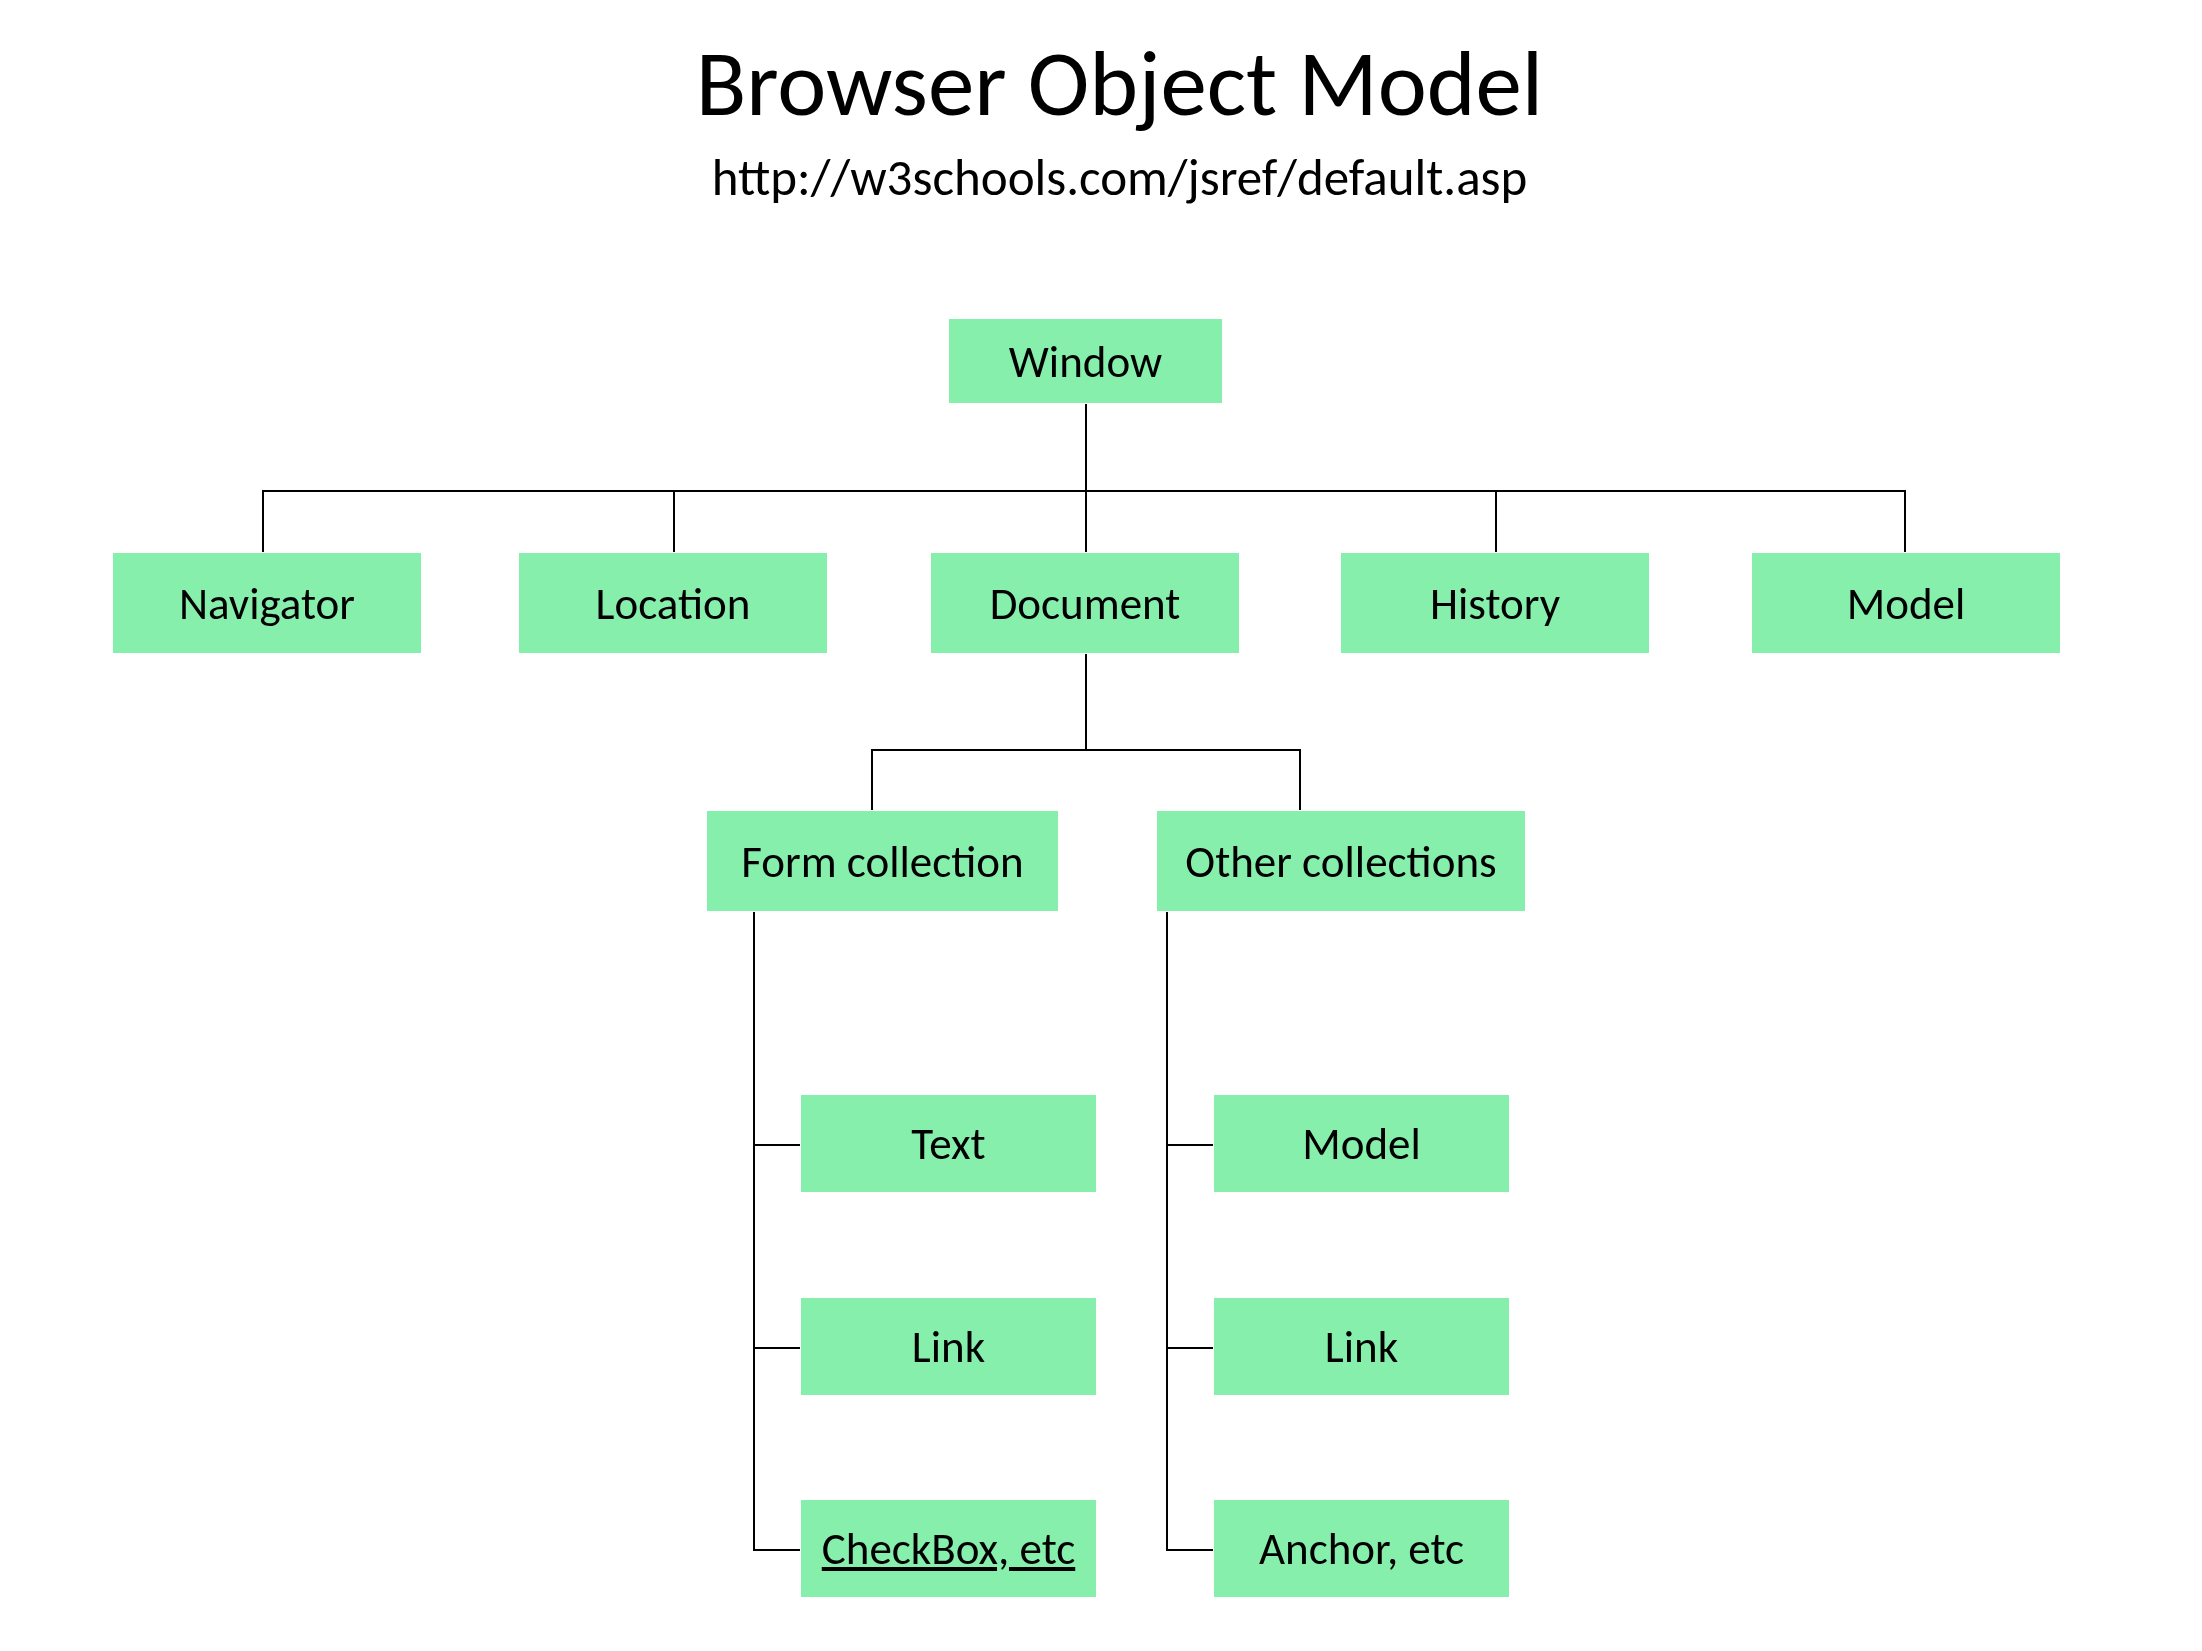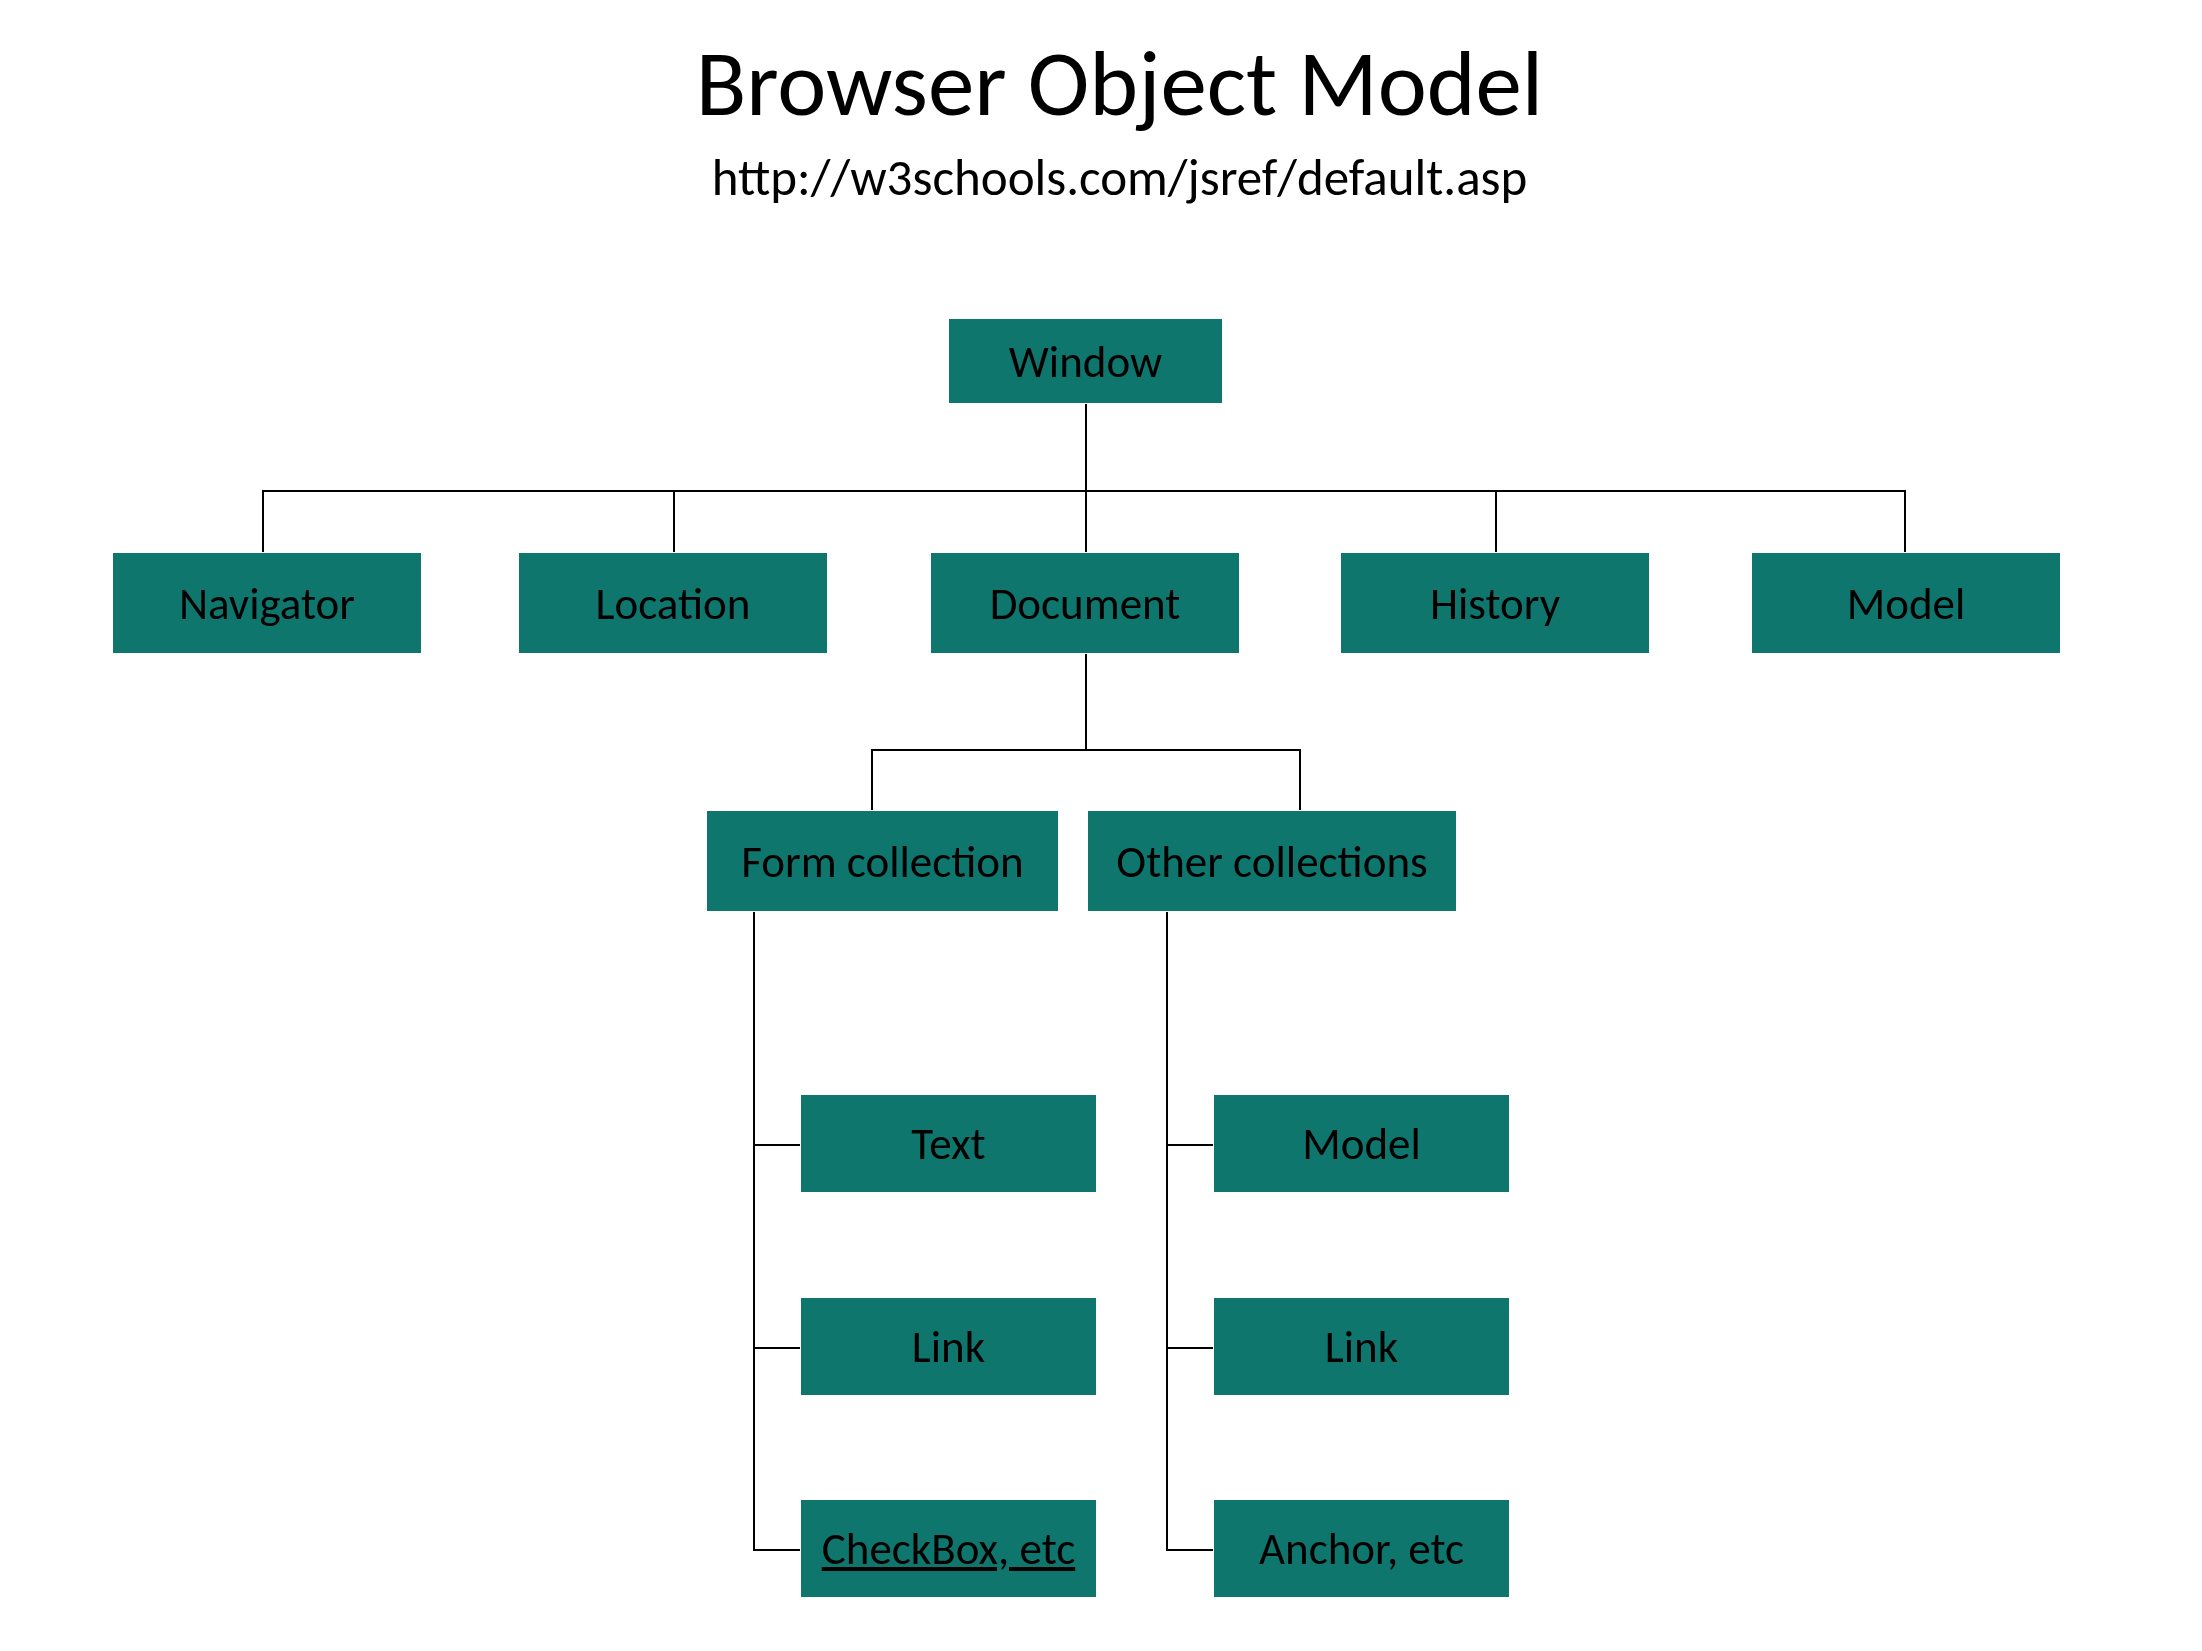--- a/index.html
+++ b/index.html
@@ -23,21 +23,21 @@
   .title-main {
     top: 26px;
     font-size: 93px;
   }
   .title-sub {
     top: 146px;
     font-size: 51px;
   }
   .node {
     position: absolute;
-    background: #0f766e;
+    background: #86efac;
     border: 1.7px solid #ffffff;
     color: #000;
     display: flex;
     align-items: center;
     justify-content: center;
     font-size: 45px;
     box-sizing: border-box;
   }
   .line {
     position: absolute;
@@ -69,21 +69,21 @@
 <div class="node" style="left:930px; top:552px; width:310px; height:102px;">Document</div>
 <div class="node" style="left:1340px; top:552px; width:310px; height:102px;">History</div>
 <div class="node" style="left:1751px; top:552px; width:310px; height:102px;">Model</div>
 
 <div class="line vline" style="left:1085px; top:654px; height:95px;"></div>
 <div class="line hline" style="left:871px; top:749px; width:430px;"></div>
 <div class="line vline" style="left:871px; top:749px; height:62px;"></div>
 <div class="line vline" style="left:1299px; top:749px; height:62px;"></div>
 
 <div class="node" style="left:706px; top:810px; width:353px; height:102px;">Form collection</div>
-<div class="node" style="left:1087px; top:810px; width:370px; height:102px;">Other collections</div>
+<div class="node" style="left:1156px; top:810px; width:370px; height:102px;">Other collections</div>
 
 <div class="line vline" style="left:753px; top:912px; height:637px;"></div>
 
 <div class="line hline" style="left:753px; top:1144px; width:47px;"></div>
 <div class="line hline" style="left:753px; top:1347px; width:47px;"></div>
 <div class="line hline" style="left:753px; top:1549px; width:47px;"></div>
 
 <div class="node" style="left:800px; top:1094px; width:297px; height:99px;">Text</div>
 <div class="node" style="left:800px; top:1297px; width:297px; height:99px;">Link</div>
 <div class="node" style="left:800px; top:1499px; width:297px; height:99px;text-decoration:underline;">CheckBox, etc</div>

